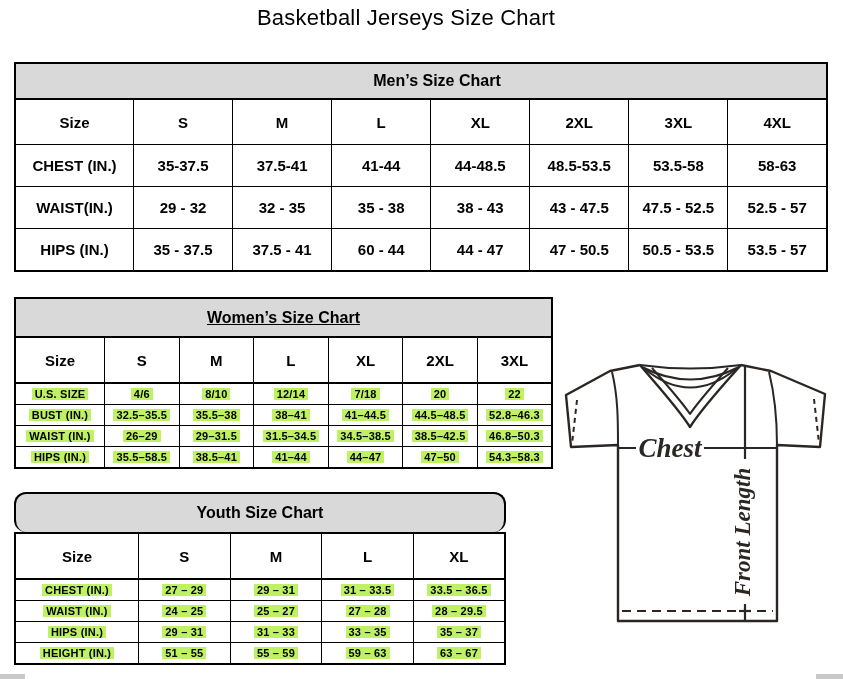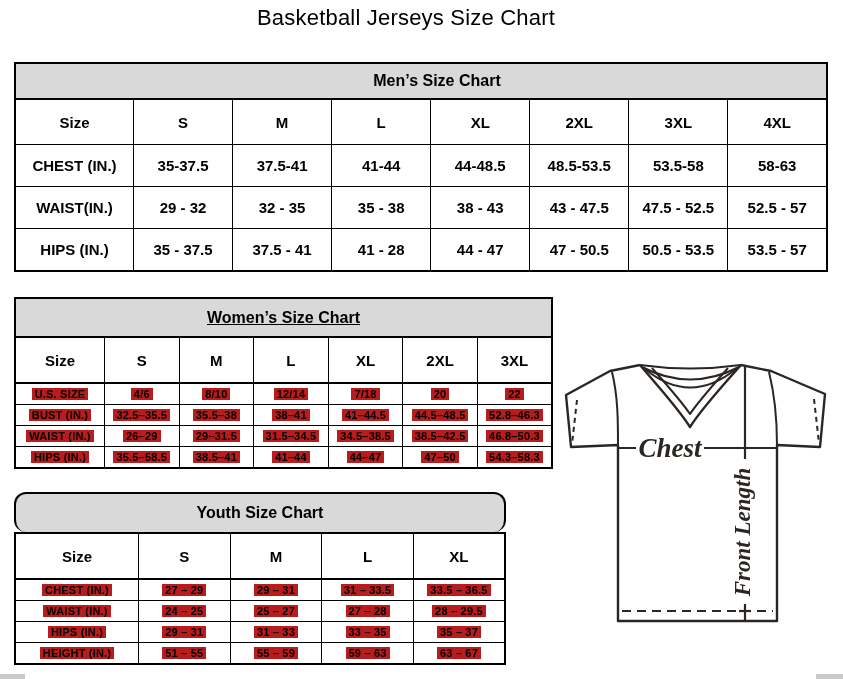--- a/index.html
+++ b/index.html
@@ -25,21 +25,21 @@
   table { width:100%; border-collapse:collapse; table-layout:fixed; border:2px solid #000; }
   th, td { border:1px solid #000; text-align:center; font-weight:bold; padding:0; vertical-align:middle; }
   #mens th { height:44px; font-size:15px; }
   #mens td { height:41px; font-size:15px; }
   #mens th:first-child { width:117px; }
   #womens th, #youth th { height:44px; font-size:15px; }
   #womens td, #youth td { height:20px; font-size:11px; letter-spacing:0.2px; }
   #womens th:first-child { width:88px; }
   #youth th:first-child  { width:122px; }
   #womens thead th, #youth thead th { border-bottom:2px solid #000; }
-  .hl { background:#b91c1c; padding:0 3px; }
+  .hl { background:#bef264; padding:0 3px; }
   #jersey-diagram { position:absolute; left:556px; top:356px; width:280px; height:316px; }
   .scroll-frag { position:absolute; top:674px; height:5px; background:#c9c9c9; }
   #scroll-frag-left  { left:0;  width:25px; }
   #scroll-frag-right { left:816px; width:27px; }
 </style>
 </head>
 <body>
 
 <div class="page-title">Basketball Jerseys Size Chart</div>
 
@@ -76,21 +76,21 @@
           <td><span>35 - 38</span></td>
           <td><span>38 - 43</span></td>
           <td><span>43 - 47.5</span></td>
           <td><span>47.5 - 52.5</span></td>
           <td><span>52.5 - 57</span></td>
         </tr>
         <tr>
           <td><span>HIPS (IN.)</span></td>
           <td><span>35 - 37.5</span></td>
           <td><span>37.5 - 41</span></td>
-          <td><span>41 - 28</span></td>
+          <td><span>60 - 44</span></td>
           <td><span>44 - 47</span></td>
           <td><span>47 - 50.5</span></td>
           <td><span>50.5 - 53.5</span></td>
           <td><span>53.5 - 57</span></td>
         </tr>
       </tbody>
     </table>
 </section>
 
 <section class="section" id="womens">

